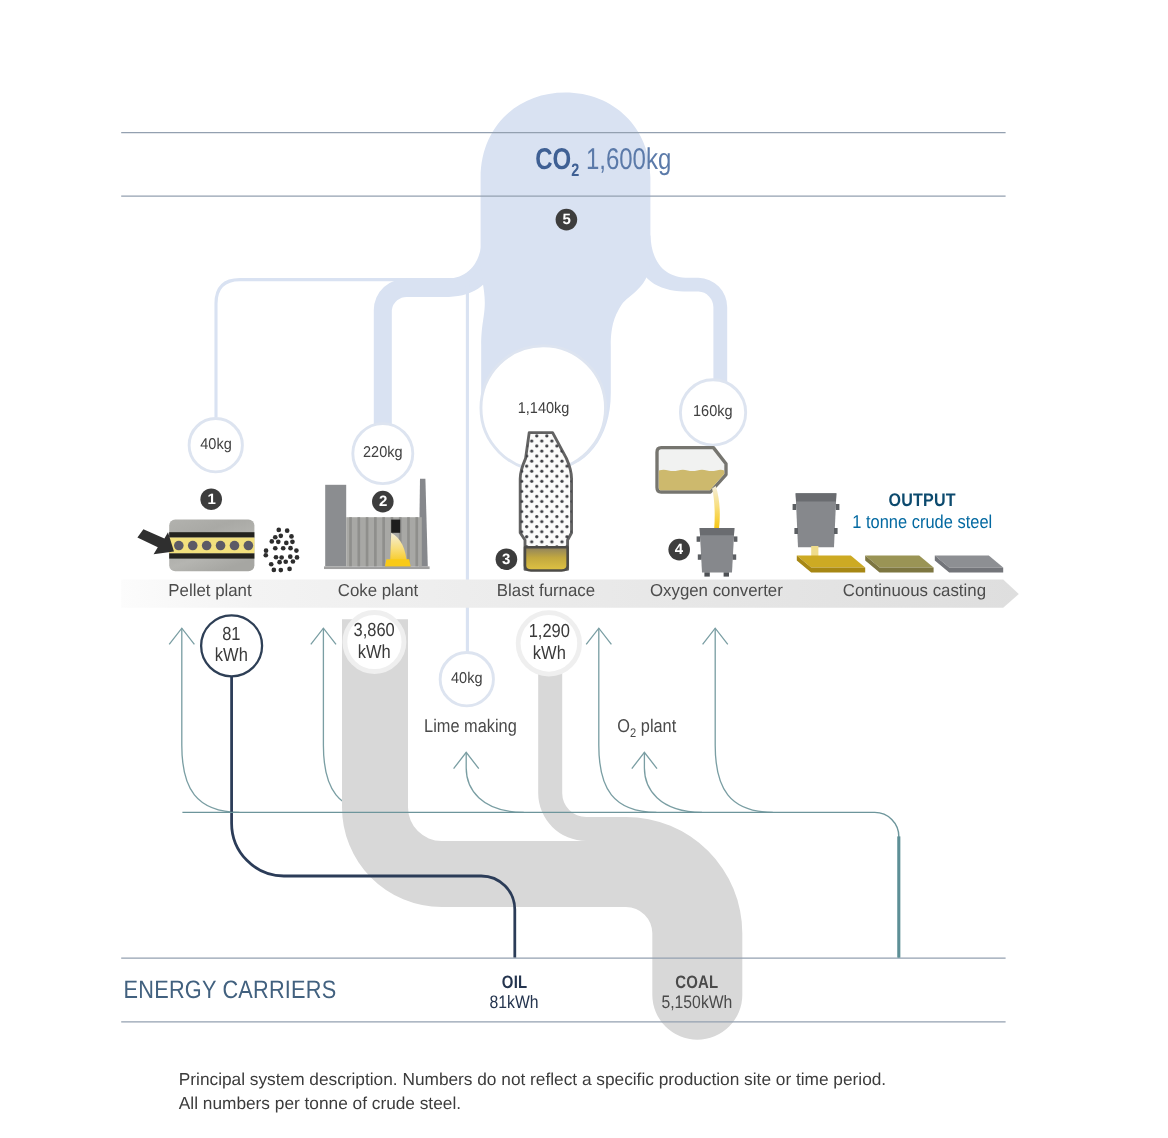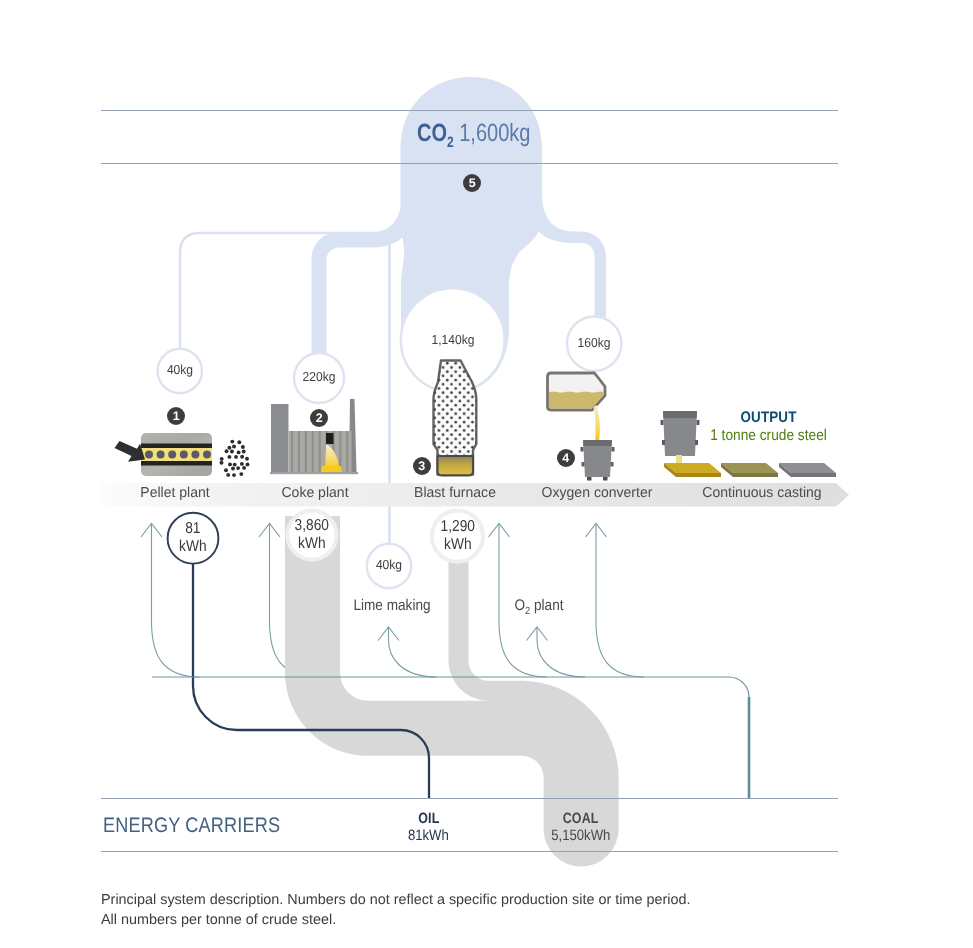--- a/index.html
+++ b/index.html
@@ -11,25 +11,25 @@
   .lbl>span,.lbl>div{display:block;}
   .ctr{text-align:center;}
   .sqc{display:inline-block;transform:scaleX(var(--sx,0.87));transform-origin:center center;}
   .sql{display:inline-block;transform:scaleX(var(--sx,0.87));transform-origin:left center;}
   .sect-title{font-size:21px;letter-spacing:.2px;color:#42617f;font-weight:400;--sx:0.862;}
   .step-label{font-size:14.4px;color:#4c4c4c;--sx:0.975;}
   .node-val{font-size:13px;color:#404040;--sx:0.93;}
   .kwh-val{font-size:15.8px;color:#3a3a3a;line-height:18px;--sx:0.87;}
   .carrier-name{font-size:15px;font-weight:bold;letter-spacing:.2px;--sx:0.83;line-height:17px;}
   .carrier-val{font-size:15px;--sx:0.875;line-height:18px;}
-  .foot{font-size:14.4px;color:#3c3c3c;line-height:20px;--sx:1.0;}
+  .foot{font-size:14.4px;color:#3c3c3c;line-height:20px;margin-left:48px;--sx:1.0;}
   .out-title{font-size:15.3px;font-weight:bold;color:#0c4a6e;letter-spacing:.2px;--sx:0.875;}
-  .out-sub{font-size:15.5px;color:#4d7c0f;--sx:0.885;}
+  .out-sub{font-size:15.5px;color:#0369a1;--sx:0.885;}
   .sub-proc{font-size:15.4px;color:#4a4a4a;--sx:0.885;}
-  .co2-txt{font-size:25px;color:#3f6094;--sx:0.80;}
+  .co2-txt{font-size:25px;color:#3f6094;margin-left:29px;--sx:0.80;}
   .co2-txt b{font-weight:bold;}
   .co2-txt .sub{font-size:15px;font-weight:bold;position:relative;top:6px;}
   .co2-txt .val{color:#5b7aa9;font-weight:400;}
   sub{font-size:.68em;}
   .badge{position:absolute;width:18px;height:18px;border-radius:50%;background:#3d3d3d;color:#fff;font-size:12.5px;font-weight:bold;line-height:18px;text-align:center;}
 </style>
 </head>
 <body>
 
 <div id="stage">

